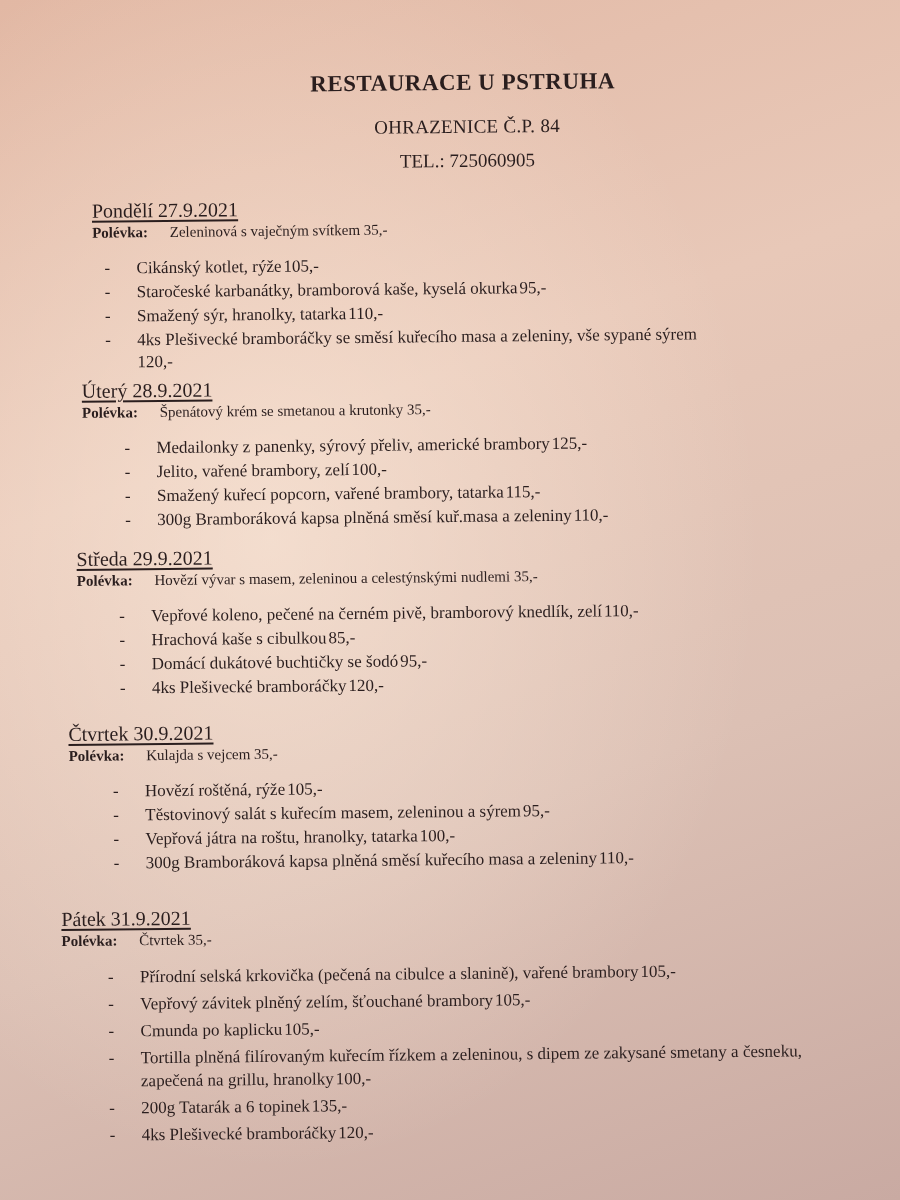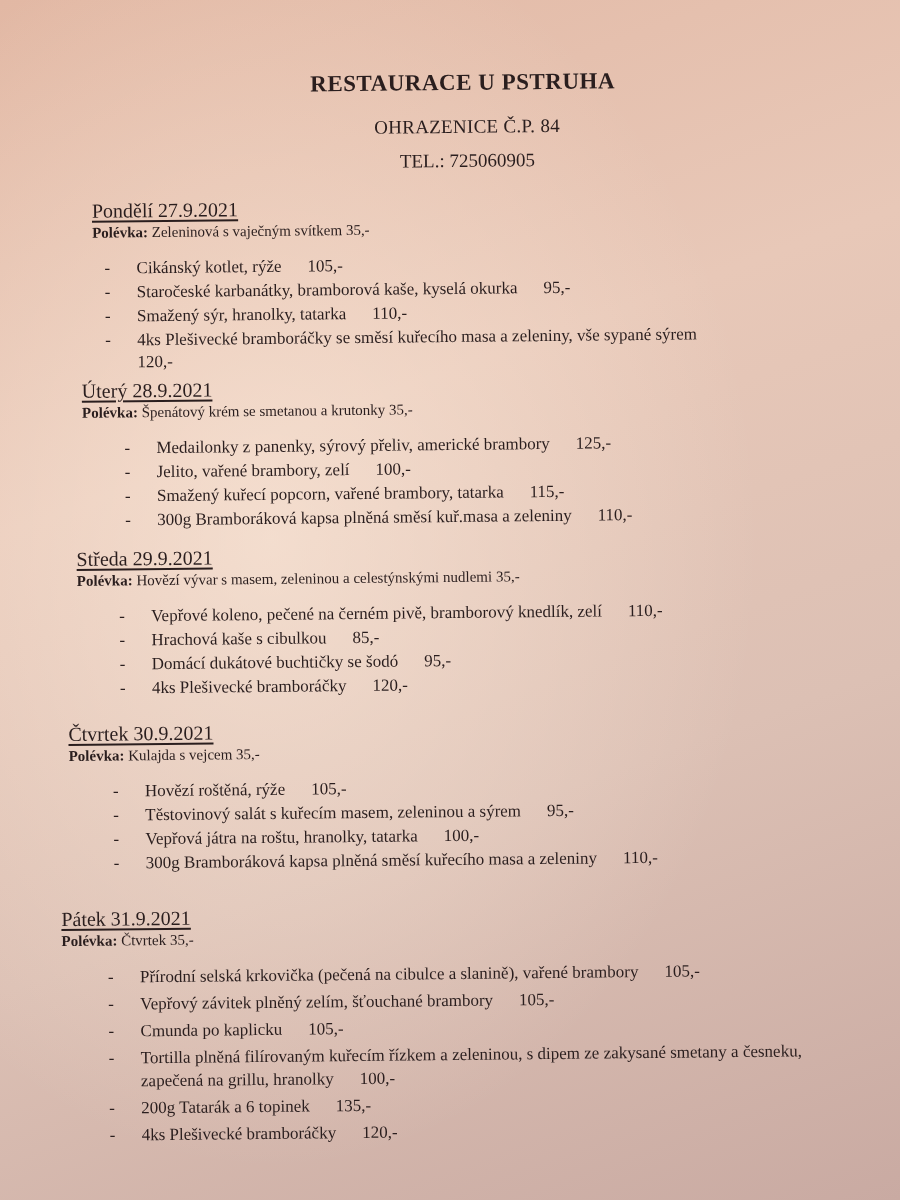--- a/index.html
+++ b/index.html
@@ -14,25 +14,25 @@
   }
   .page { position: absolute; left: 0; top: 0; width: 900px; height: 1200px; transform: rotate(-0.6deg); transform-origin: 450px 600px; }
   .header { position: absolute; left: 0; width: 900px; text-align: center; }
   .title { top: 70px; left: 18px; font-size: 23px; font-weight: bold; letter-spacing: 0.5px; }
   .address { top: 116px; left: 22px; font-size: 19px; letter-spacing: 0.3px; }
   .phone { top: 150px; left: 22px; font-size: 19px; }
 
   .day { position: absolute; }
   .day-title { font-size: 20px; text-decoration: underline; text-underline-offset: 3px; display: inline-block; margin-bottom: 2px; }
   .soup { font-size: 15px; margin-bottom: 16px; }
-  .soup-label { font-weight: bold; margin-right: 0; }
+  .soup-label { font-weight: bold; margin-right: 18px; }
   .items { list-style: none; margin: 0; padding: 0; }
   .item { position: relative; font-size: 17px; line-height: 22px; margin-bottom: 2px; }
   .item .dash { position: absolute; left: -32px; top: 0; }
-  .item .price { margin-left: 26px; }
+  .item .price { margin-left: 2px; }
 
   #d0 { left: 96px; top: 196px; }
   #d0 .items { margin-left: 44px; }
   #d1 { left: 84px; top: 376px; }
   #d1 .items { margin-left: 74px; }
   #d2 { left: 77px; top: 544px; }
   #d2 .items { margin-left: 74px; }
   #d3 { left: 67px; top: 719px; }
   #d3 .items { margin-left: 76px; }
   #d4 { left: 58px; top: 904px; }

